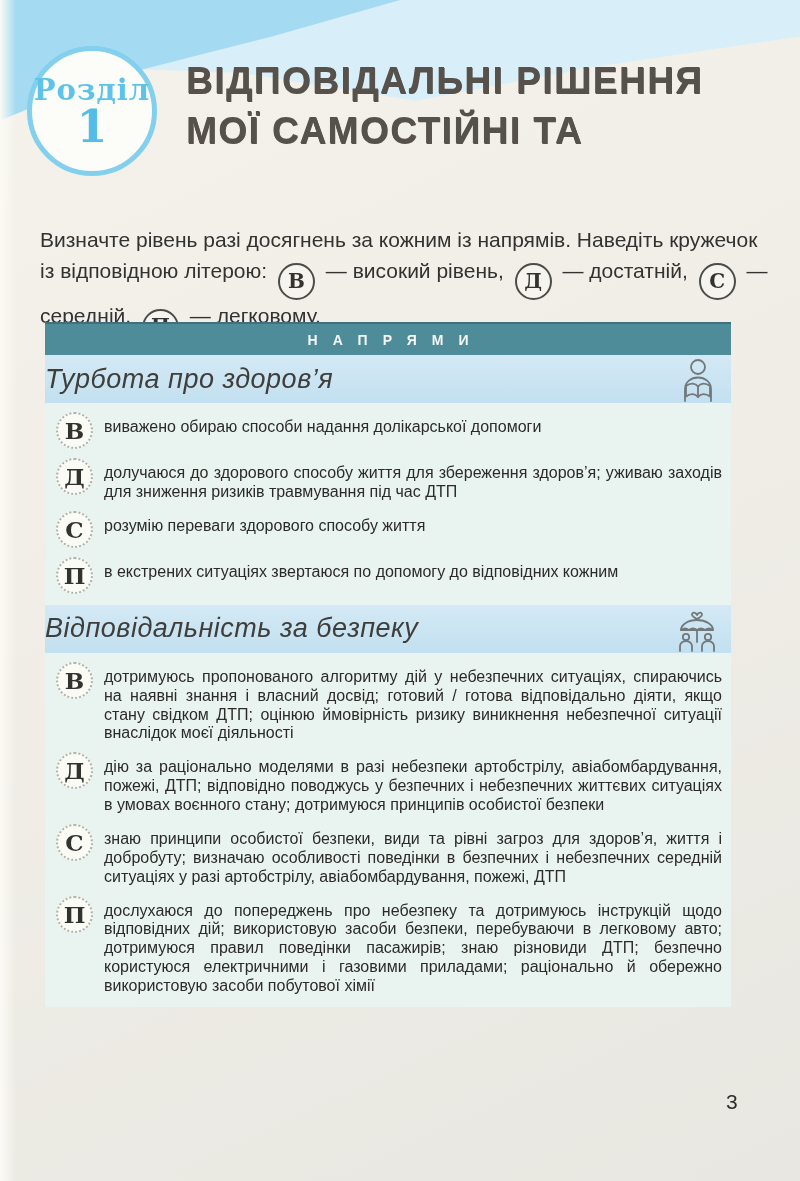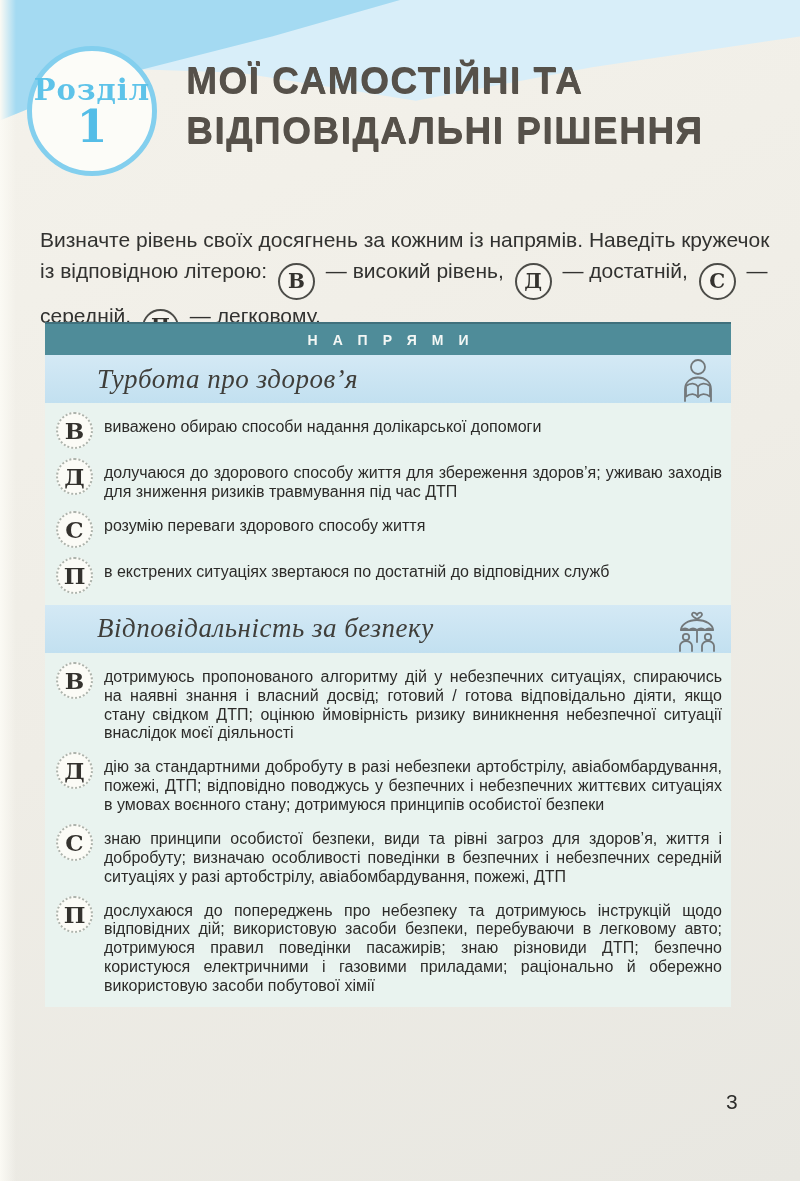--- a/index.html
+++ b/index.html
@@ -49,21 +49,21 @@
   .band{
     height:31px;background:#4f8c99;border-top:2px solid #40707c;
     display:flex;align-items:center;justify-content:center;
     color:#f3f7f5;font-weight:bold;font-size:14px;letter-spacing:15px;text-indent:15px;
   }
   .sec-head{
     position:relative;height:48px;background:linear-gradient(180deg,#d4e9f5,#c2e0f0);
     display:flex;align-items:center;
   }
   .sec-title{
-    padding-left:52px;font-family:Liberation Serif, serif;font-style:italic;
+    font-family:Liberation Sans, sans-serif;font-style:italic;
     font-size:27px;color:#3f3e3a;letter-spacing:0.5px;
   }
   .sec-icon{position:absolute;right:12px;top:3px;}
   .items{background:#e9f3ef;padding:9px 9px 11px 9px;}
   .item{display:flex;gap:11px;margin-bottom:9px;}
   .item:last-child{margin-bottom:0;}
   .lbadge{
     flex:none;width:37px;height:37px;border-radius:50%;margin-left:2px;
     background:#fbfbf6;border:2px dotted #adb3ac;box-sizing:border-box;
     display:flex;align-items:center;justify-content:center;
@@ -85,26 +85,26 @@
     <div class="w-light"></div>
     <div class="w-deep"></div>
   </div>
 
   <div class="badge">
     <div class="b-word">Розділ</div>
     <div class="b-num">1</div>
   </div>
 
   <div class="title">
+    <div class="t-line">ВІДПОВІДАЛЬНІ РІШЕННЯ</div>
     <div class="t-line">МОЇ САМОСТІЙНІ ТА</div>
-    <div class="t-line">ВІДПОВІДАЛЬНІ РІШЕННЯ</div>
   </div>
 
   <div class="intro">
-    <span>Визначте рівень своїх досягнень за кожним із напрямів. Наведіть кружечок із відповідною літерою:</span>
+    <span>Визначте рівень разі досягнень за кожним із напрямів. Наведіть кружечок із відповідною літерою:</span>
     <span class="ltr-circle">В</span>
     <span>— високий рівень,</span>
     <span class="ltr-circle">Д</span>
     <span>— достатній,</span>
     <span class="ltr-circle">С</span>
     <span>— середній,</span>
     <span class="ltr-circle">П</span>
     <span>— легковому.</span>
   </div>
 
@@ -131,21 +131,21 @@
       <div class="item">
         <div class="lbadge">Д</div>
         <div class="itext">долучаюся до здорового способу життя для збереження здоров’я; уживаю заходів для зниження ризиків травмування під час ДТП</div>
       </div>
       <div class="item">
         <div class="lbadge">С</div>
         <div class="itext">розумію переваги здорового способу життя</div>
       </div>
       <div class="item">
         <div class="lbadge">П</div>
-        <div class="itext">в екстрених ситуаціях звертаюся по достатній до відповідних служб</div>
+        <div class="itext">в екстрених ситуаціях звертаюся по допомогу до відповідних кожним</div>
       </div>
     </div>
 
     <div class="sec-head">
       <span class="sec-title">Відповідальність за безпеку</span>
       <span class="sec-icon">
         <svg width="44" height="44" viewBox="0 0 44 44">
           <path class="icon-stroke" d="M22 7 c-1.5-3 -5-3 -5-0.5 c0 2 3 3.5 5 4.5 c2-1 5-2.5 5-4.5 c0-2.5 -3.5-2.5 -5 0.5 z"></path>
           <path class="icon-stroke" d="M6 22 a16 10 0 0 1 32 0 z"></path>
           <path class="icon-stroke" d="M6 22 q4-3 8 0 q4-3 8 0 q4-3 8 0 q4-3 8 0"></path>
@@ -157,21 +157,21 @@
         </svg>
       </span>
     </div>
     <div class="items">
       <div class="item">
         <div class="lbadge">В</div>
         <div class="itext">дотримуюсь пропонованого алгоритму дій у небезпечних ситуаціях, спираючись на наявні знання і власний досвід; готовий / готова відповідально діяти, якщо стану свідком ДТП; оцінюю ймовірність ризику виникнення небезпечної ситуації внаслідок моєї діяльності</div>
       </div>
       <div class="item">
         <div class="lbadge">Д</div>
-        <div class="itext">дію за стандартними добробуту в разі небезпеки артобстрілу, авіабомбардування, пожежі, ДТП; відповідно поводжусь у безпечних і небезпечних життєвих ситуаціях в умовах воєнного стану; дотримуюся принципів особистої безпеки</div>
+        <div class="itext">дію за раціонально моделями в разі небезпеки артобстрілу, авіабомбардування, пожежі, ДТП; відповідно поводжусь у безпечних і небезпечних життєвих ситуаціях в умовах воєнного стану; дотримуюся принципів особистої безпеки</div>
       </div>
       <div class="item">
         <div class="lbadge">С</div>
         <div class="itext">знаю принципи особистої безпеки, види та рівні загроз для здоров’я, життя і добробуту; визначаю особливості поведінки в безпечних і небезпечних середній ситуаціях у разі артобстрілу, авіабомбардування, пожежі, ДТП</div>
       </div>
       <div class="item">
         <div class="lbadge">П</div>
         <div class="itext">дослухаюся до попереджень про небезпеку та дотримуюсь інструкцій щодо відповідних дій; використовую засоби безпеки, перебуваючи в легковому авто; дотримуюся правил поведінки пасажирів; знаю різновиди ДТП; безпечно користуюся електричними і газовими приладами; раціонально й обережно використовую засоби побутової хімії</div>
       </div>
     </div>

